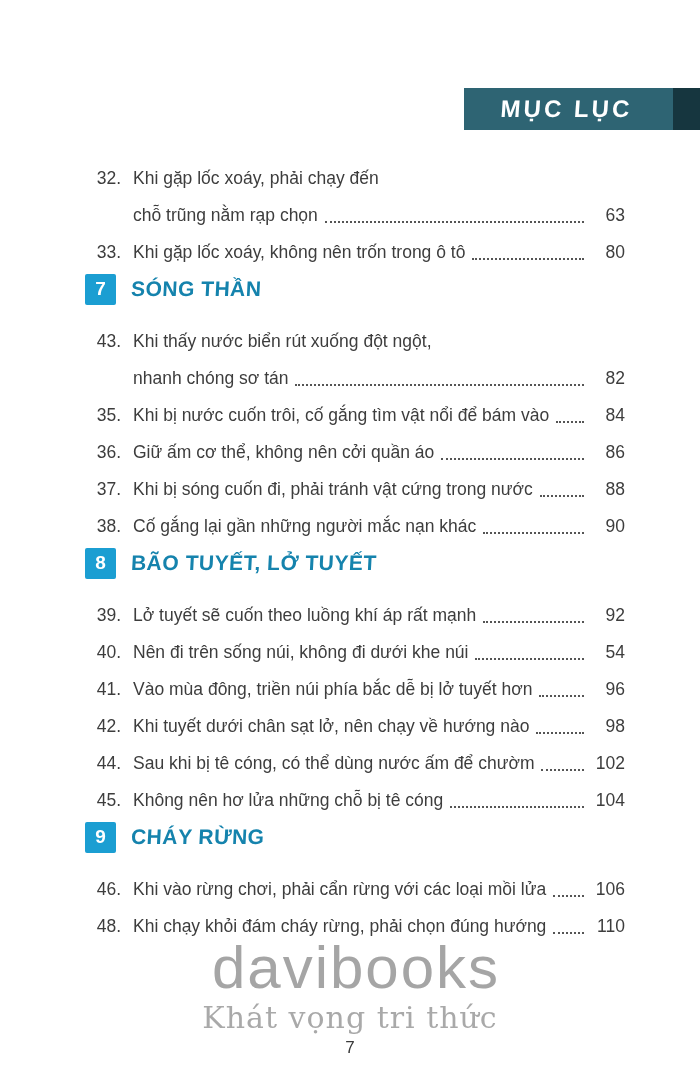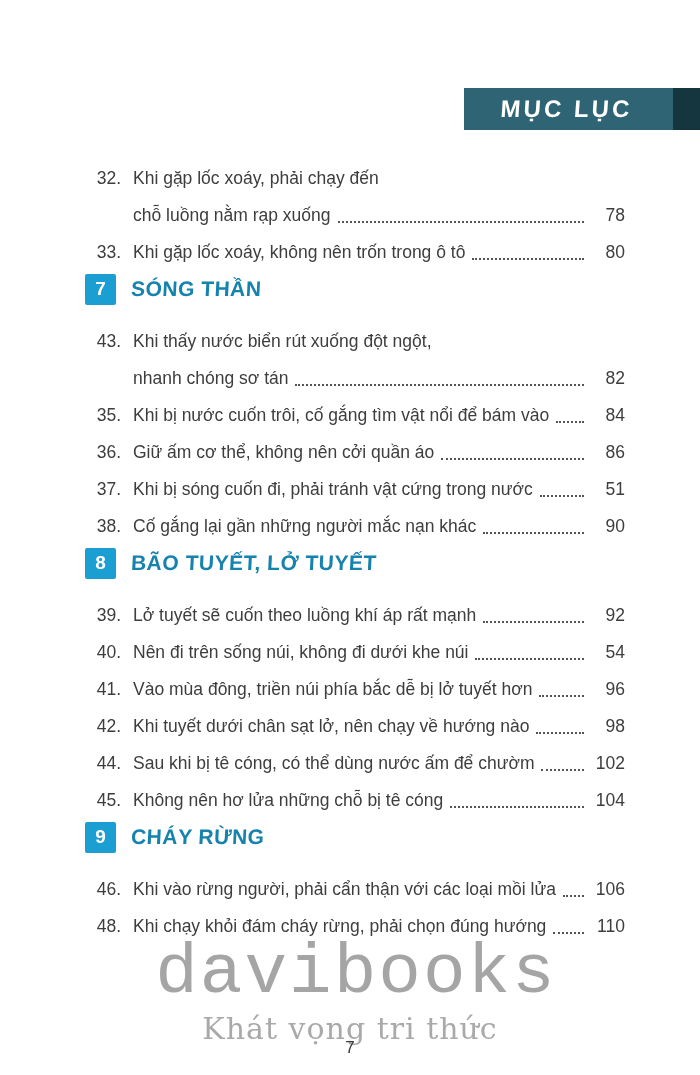--- a/index.html
+++ b/index.html
@@ -102,22 +102,22 @@
 
   
   .watermark {
     position:absolute;
     left:0; right:0;
     top:938px;
     text-align:center;
     pointer-events:none;
   }
   .wm-name {
-    font-family:Liberation Mono, monospace;
-    font-size:71px;
+    font-family:Liberation Sans, sans-serif;
+    font-size:60px;
     line-height:1;
     color:#8f8f8f;
     opacity:0.8;
     letter-spacing:2px;
     padding-left:12px;
   }
   .wm-slogan {
     font-family:"DejaVu Serif","Liberation Serif",serif;
     font-size:30px;
     color:#9b9b9b;
@@ -143,23 +143,23 @@
   <div class="banner-label">MỤC LỤC</div>
   <div class="banner-dark"></div>
 </div>
 
 <div class="toc">
     <div class="toc-row">
       <span class="num">32.</span>
       <span class="text">Khi gặp lốc xoáy, phải chạy đến</span>
     </div>
     <div class="toc-row cont">
-      <span class="text">chỗ luồng nằm rạp xuống</span>
-      <span class="leader"></span>
-      <span class="page">78</span>
+      <span class="text">chỗ trũng nằm rạp chọn</span>
+      <span class="leader"></span>
+      <span class="page">63</span>
     </div>
     <div class="toc-row">
       <span class="num">33.</span>
       <span class="text">Khi gặp lốc xoáy, không nên trốn trong ô tô</span>
       <span class="leader"></span>
       <span class="page">80</span>
     </div>
     <div class="section-header">
       <span class="sec-box">7</span>
       <span class="sec-title">SÓNG THẦN</span>
@@ -182,21 +182,21 @@
     <div class="toc-row">
       <span class="num">36.</span>
       <span class="text">Giữ ấm cơ thể, không nên cởi quần áo</span>
       <span class="leader"></span>
       <span class="page">86</span>
     </div>
     <div class="toc-row">
       <span class="num">37.</span>
       <span class="text">Khi bị sóng cuốn đi, phải tránh vật cứng trong nước</span>
       <span class="leader"></span>
-      <span class="page">51</span>
+      <span class="page">88</span>
     </div>
     <div class="toc-row">
       <span class="num">38.</span>
       <span class="text">Cố gắng lại gần những người mắc nạn khác</span>
       <span class="leader"></span>
       <span class="page">90</span>
     </div>
     <div class="section-header">
       <span class="sec-box">8</span>
       <span class="sec-title">BÃO TUYẾT, LỞ TUYẾT</span>
@@ -236,21 +236,21 @@
       <span class="text">Không nên hơ lửa những chỗ bị tê cóng</span>
       <span class="leader"></span>
       <span class="page">104</span>
     </div>
     <div class="section-header">
       <span class="sec-box">9</span>
       <span class="sec-title">CHÁY RỪNG</span>
     </div>
     <div class="toc-row">
       <span class="num">46.</span>
-      <span class="text">Khi vào rừng người, phải cẩn thận với các loại mồi lửa</span>
+      <span class="text">Khi vào rừng chơi, phải cẩn rừng với các loại mồi lửa</span>
       <span class="leader"></span>
       <span class="page">106</span>
     </div>
     <div class="toc-row">
       <span class="num">48.</span>
       <span class="text">Khi chạy khỏi đám cháy rừng, phải chọn đúng hướng</span>
       <span class="leader"></span>
       <span class="page">110</span>
     </div>
   </div>

